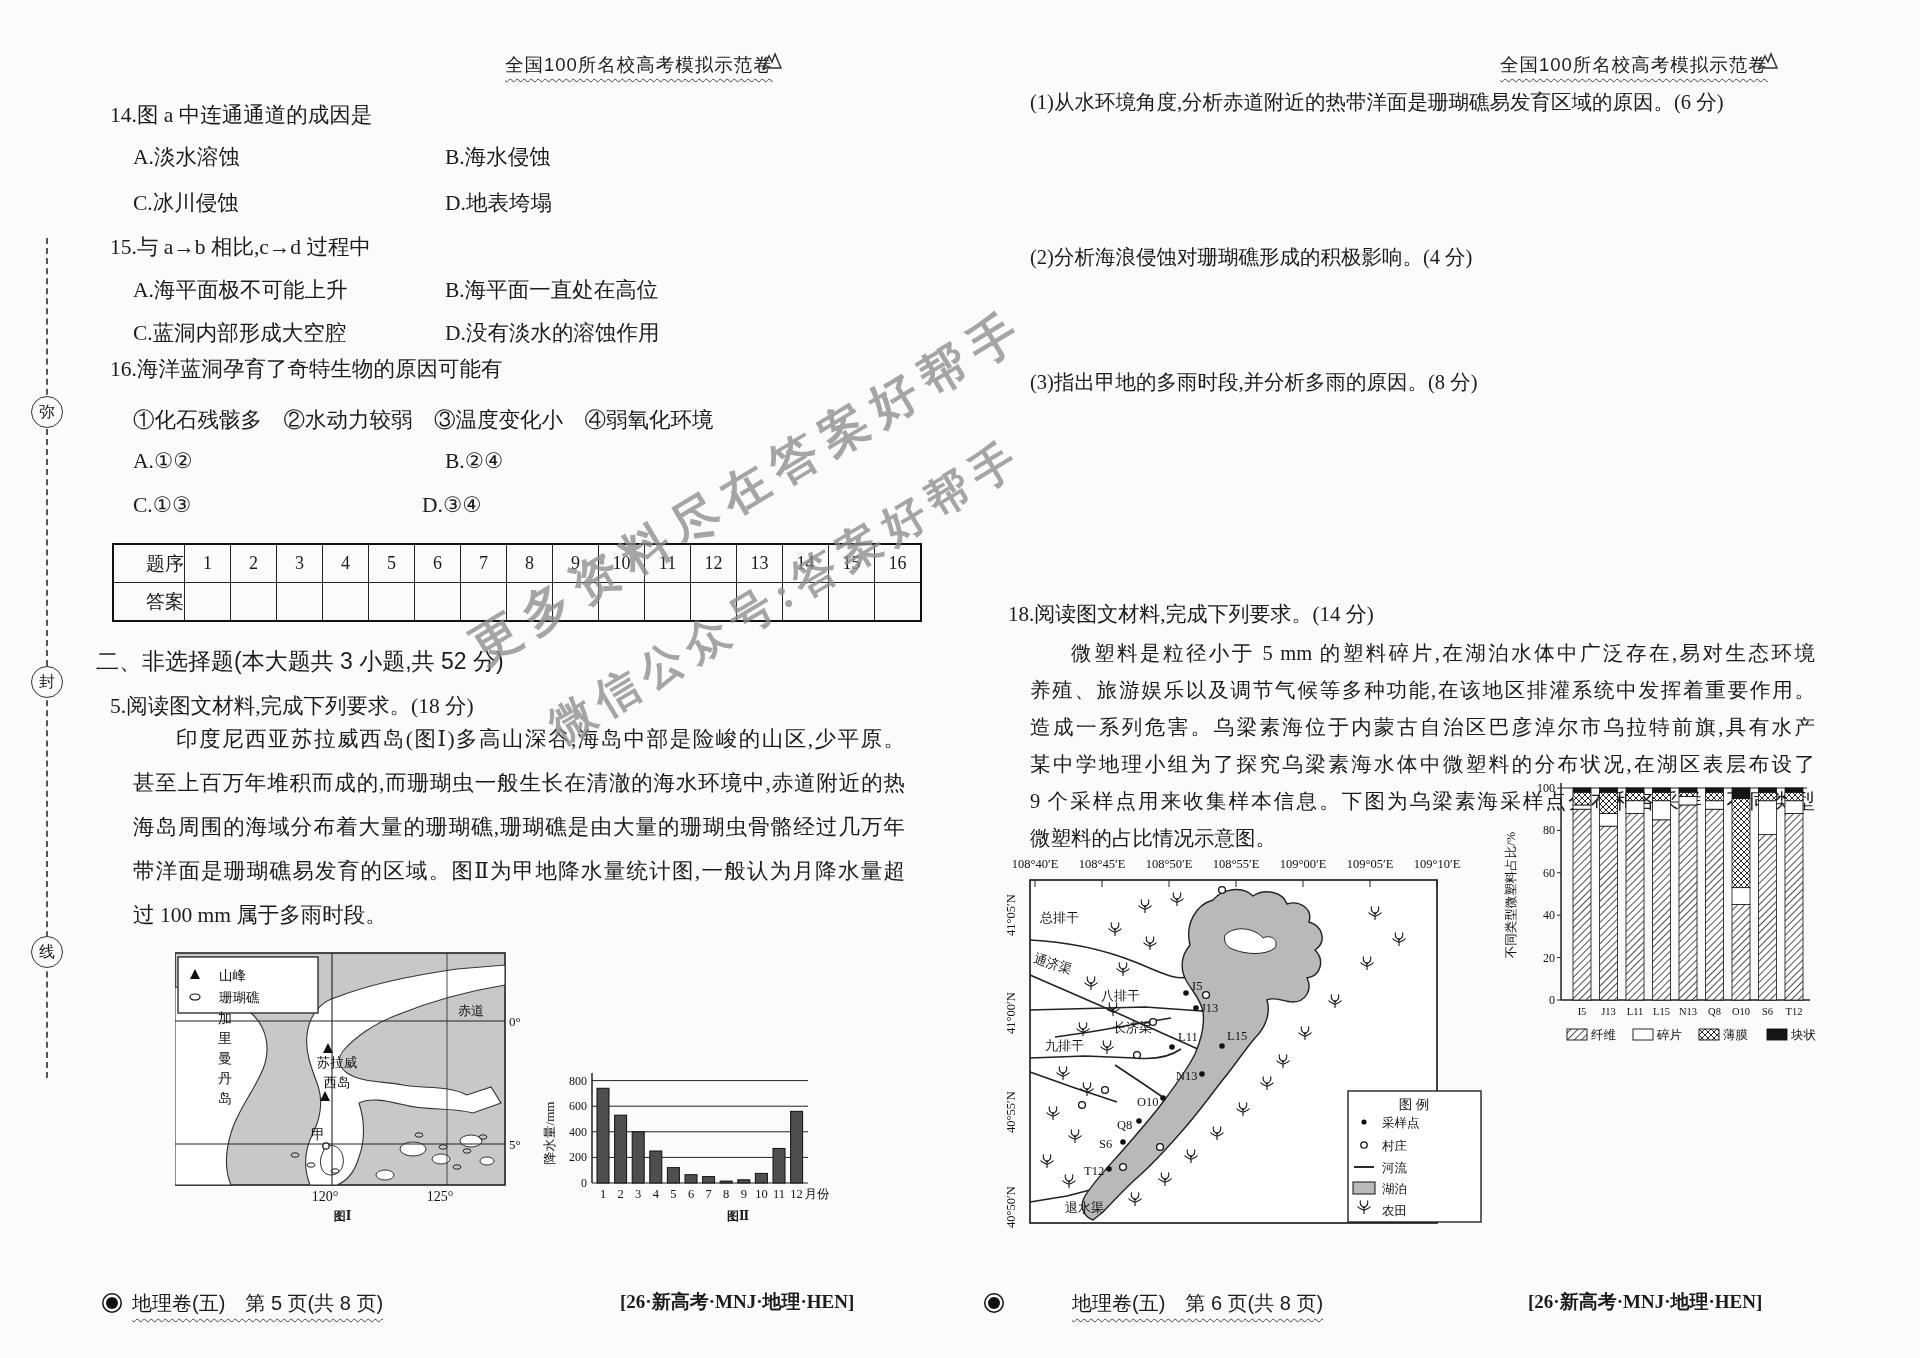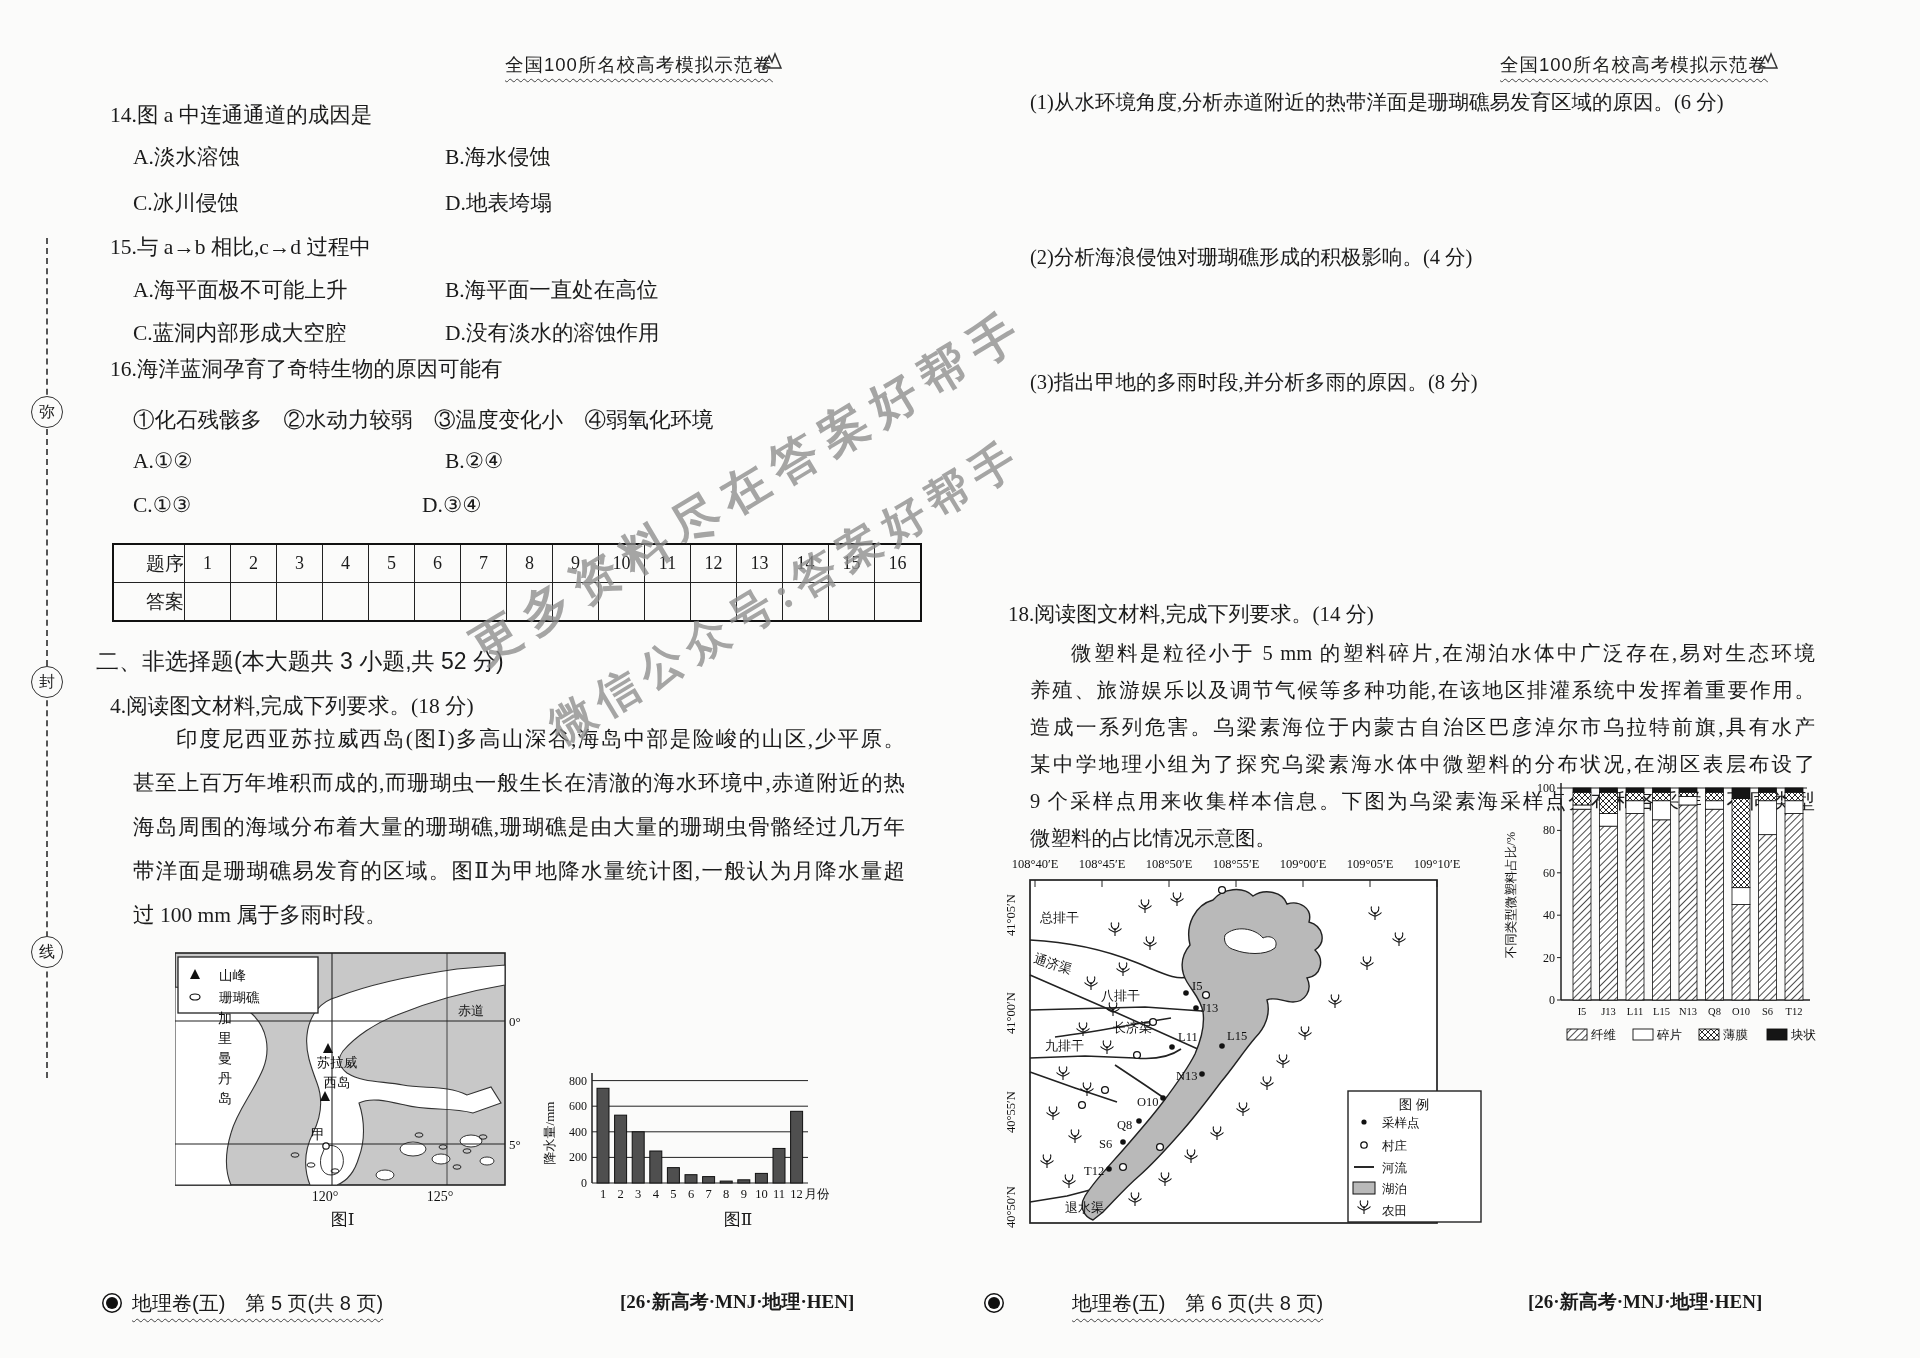--- a/index.html
+++ b/index.html
@@ -24,21 +24,21 @@
   table.anstable{border-collapse:collapse;table-layout:fixed;}
   table.anstable th,table.anstable td{border:1.4px solid #222;height:37px;text-align:center;
        font-size:18px;padding:0;}
   table.anstable{border:2.6px solid #111;}
   table.anstable th{width:70px;font-size:19px;text-align:right;}
   table.anstable td{width:45px;}
   .sealwire{border-left:2px dashed #555;}
   .sealmark{width:30px;height:30px;border:1.6px solid #333;border-radius:50%;background:#fbfbfa;
        font-size:16px;line-height:30px;text-align:center;}
   .wm{color:#8d8d8d;opacity:.78;font-weight:700;white-space:nowrap;pointer-events:none;z-index:40;}
-  .figcap{font-size:17px;text-align:center;}
+  .figcap{font-size:12px;text-align:center;font-weight:bold;}
   svg text{fill:#111;font-family:"Liberation Serif","DejaVu Serif",serif;}
 </style>
 </head>
 <body>
 
 <div id="sheet">
 
   <div class="abs sealwire" style="left:46px;top:238px;height:840px;"></div>
   <div class="abs sealmark" style="left:31px;top:396px;">弥</div>
   <div class="abs sealmark" style="left:31px;top:666px;">封</div>
@@ -109,21 +109,21 @@
           <td>&nbsp;</td>
           <td>&nbsp;</td>
           <td>&nbsp;</td>
           <td>&nbsp;</td>
           <td>&nbsp;</td>
         </tr>
   </tbody>
     </table>
 
   <div class="abs hei" style="left:96px;top:646px;font-size:23px;">二、非选择题(本大题共 3 小题,共 52 分)</div>
-  <div class="abs stem" style="left:110px;top:691px;">4.阅读图文材料,完成下列要求。(18 分)</div>
+  <div class="abs stem" style="left:110px;top:691px;">5.阅读图文材料,完成下列要求。(18 分)</div>
   <div class="abs para" style="left:133px;top:724px;width:772px;">
       <div class="pline indent">印度尼西亚苏拉威西岛(图Ⅰ)多高山深谷,海岛中部是险峻的山区,少平原。</div>
       <div class="pline">甚至上百万年堆积而成的,而珊瑚虫一般生长在清澈的海水环境中,赤道附近的热</div>
       <div class="pline">海岛周围的海域分布着大量的珊瑚礁,珊瑚礁是由大量的珊瑚虫骨骼经过几万年</div>
       <div class="pline">带洋面是珊瑚礁易发育的区域。图Ⅱ为甲地降水量统计图,一般认为月降水量超</div>
       <div class="pline last">过 100 mm 属于多雨时段。</div>
     </div>
 
   <svg class="abs" style="left:175px;top:951px;" width="360" height="262" viewBox="0 0 360 262">
     <rect x="0" y="2" width="330" height="232" fill="#c8c8c8" stroke="#222" stroke-width="1.6"></rect>

